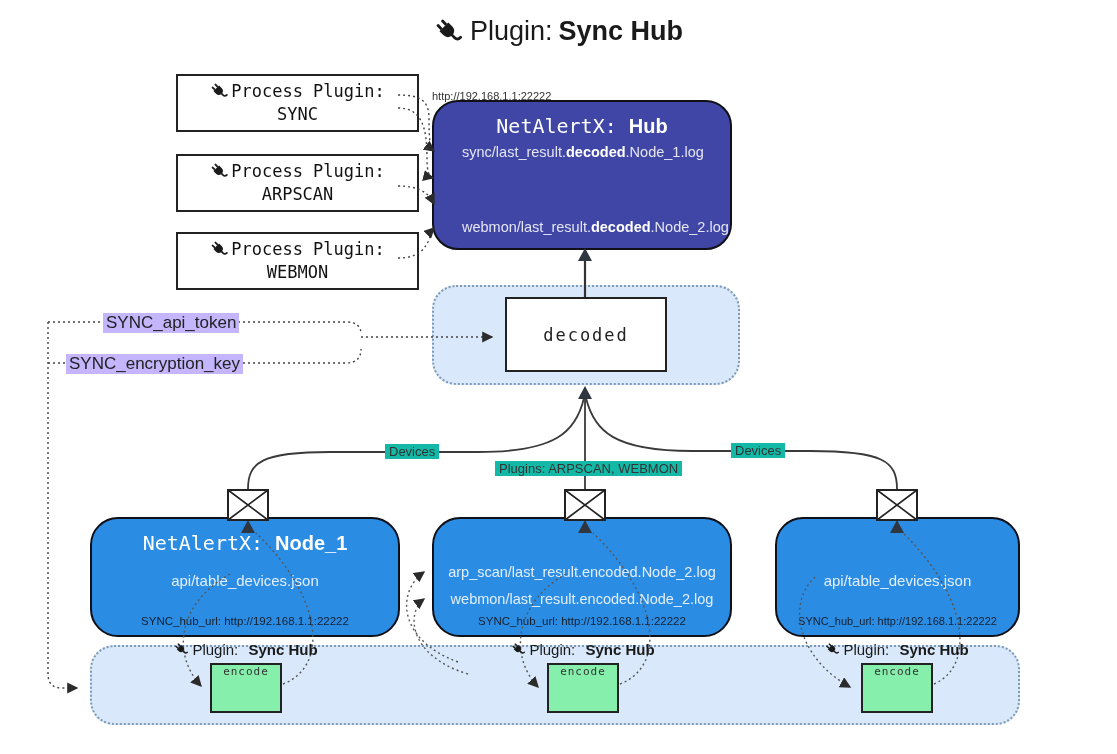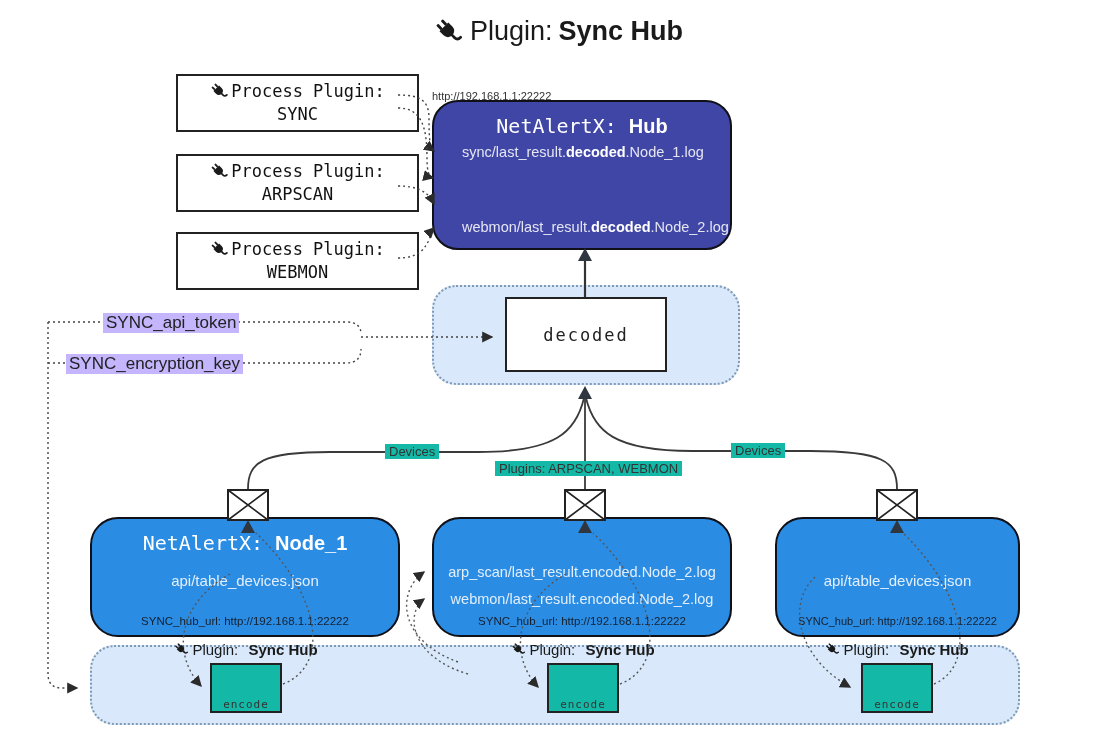--- a/index.html
+++ b/index.html
@@ -44,22 +44,22 @@
   .node{top:517px;height:120px;background:var(--node-bg);border:2.5px solid #101018;border-radius:28px;color:#fff;}
   .node .ntitle{position:absolute;left:0;top:12px;width:100%;text-align:center;font-size:20px;color:#fff;white-space:nowrap;}
   .node .ntitle b{font-family:"Liberation Sans",sans-serif;font-weight:700;text-align:right;}
   .node .nfile{position:absolute;left:0;width:100%;text-align:center;font-size:15px;color:#e2effc;white-space:nowrap;}
   .node .nurl{position:absolute;left:0;bottom:8px;width:100%;text-align:center;font-size:11.5px;color:#15202e;}
 
   .band{left:90px;top:645px;width:930px;height:80px;background:var(--panel-bg);
         border:2px dotted var(--panel-border);border-radius:24px;}
   .enc-label{top:641px;width:150px;display:flex;align-items:center;justify-content:center;gap:3px;
              font-size:15px;color:#1a1a1a;z-index:6;}
-  .enc-box{top:663px;width:72px;height:50px;background:#14b8a6;border:2px solid #222;z-index:6;
-           display:flex;align-items:flex-end;justify-content:center;
+  .enc-box{top:663px;width:72px;height:50px;background:#86efac;border:2px solid #222;z-index:6;
+           display:flex;align-items:flex-start;justify-content:center;
            font-size:11px;letter-spacing:1px;color:#333;}
   .enc-box span, .dbox span{font-family:"DejaVu Sans Mono","Liberation Mono",monospace;}
 
   svg.overlay{position:absolute;left:0;top:0;width:1117px;height:754px;z-index:5;pointer-events:none;}
   .dot{fill:none;stroke:#555;stroke-width:1.4;stroke-dasharray:2 3;}
   .dot2{fill:none;stroke:#444;stroke-width:1.4;stroke-dasharray:2 3;}
   .solid{fill:none;stroke:#3a3a3a;stroke-width:1.8;}
   .thick{fill:none;stroke:#333;stroke-width:2.2;}
   .ah{fill:#2f3640;}
 </style>

